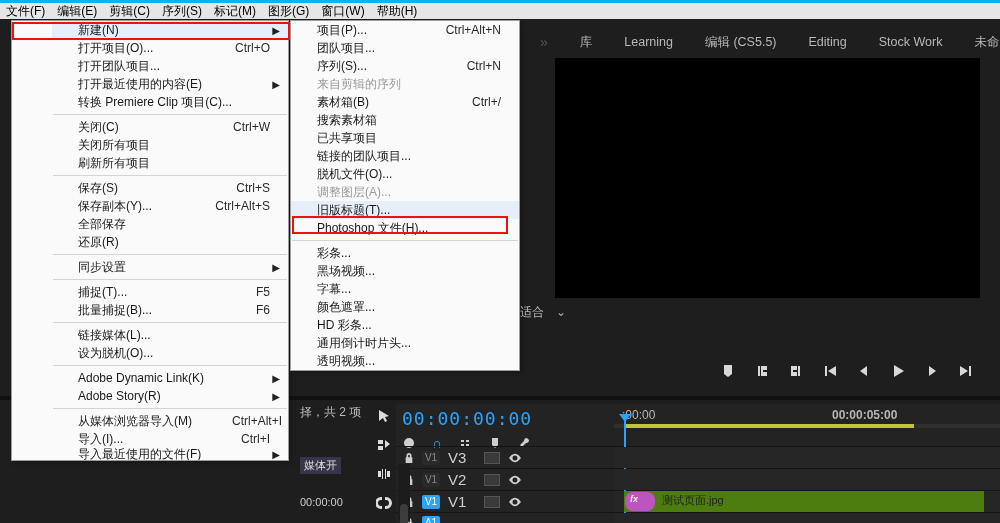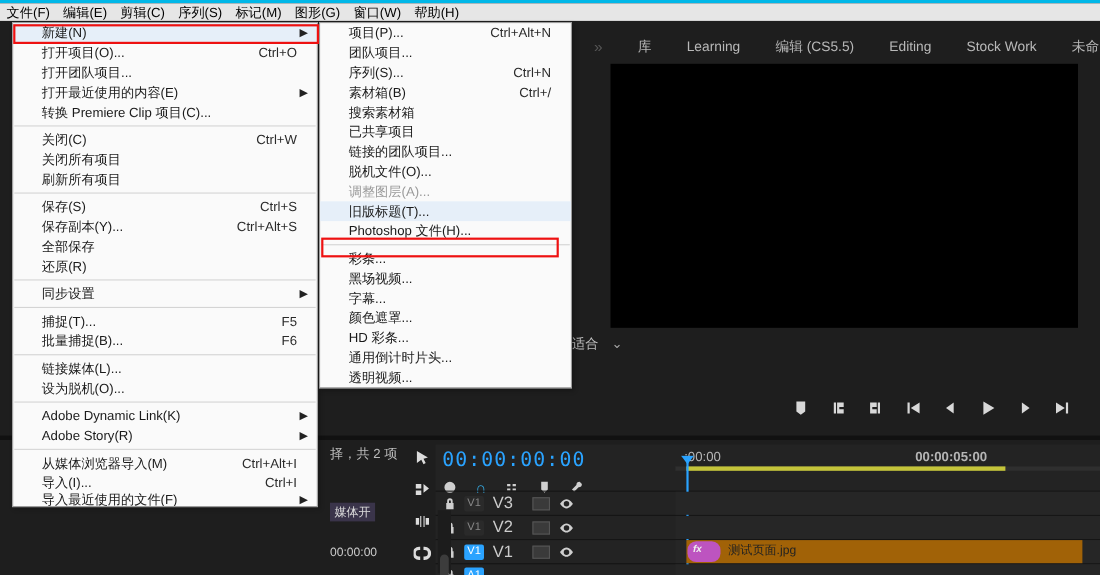--- a/index.html
+++ b/index.html
@@ -50,21 +50,21 @@
   .track { display:flex; height:22px; border-top:1px solid #151515; }
   .track.audio { height:20px; }
   .tr-label { width:218px; display:flex; align-items:center; gap:8px; padding:0 8px; }
   .tr-name { width:28px; font-size:15px; color:#ccc; }
   .mute-box { width:16px; height:12px; background:#3a3a3a; border:1px solid #555; }
   .lock-ico { width:10px; height:12px; }
   .eye-ico  { width:14px; height:10px; }
   .toggle-box { width:18px; height:14px; background:#2aa3ff; border-radius:2px; display:flex; align-items:center; justify-content:center; color:#fff; font-size:10px; }
   .toggle-box.off { background:#2a2a2a; color:#888; }
   .tr-body { flex:1; position:relative; background:#262626; }
-  .clip { position:absolute; top:0; bottom:0; background:#a16207; }
+  .clip { position:absolute; top:0; bottom:0; background:#4d7c0f; }
   .clip .clip-label { position:absolute; left:4px; top:2px; font-size:11px; color:#222; }
   .clip .handle-pill { position:absolute; left:1px; top:1px; width:30px; height:calc(100% - 2px); background:#bd54c0; border-radius:8px; }
   .clip .fx{ position:absolute; left:6px; top:3px; width:14px; height:10px; color:#eee; font-size:9px; font-style: italic; font-weight: bold;}
 
   .tl-scroll { position:absolute; left:2px; bottom:2px; top:60px; width:12px; background:#1c1c1c; }
   .tl-scroll .thumb { position:absolute; top:40px; left:2px; width:8px; height:30px; background:#3c3c3c; border-radius:4px; }
 
   
   .menu { position:absolute; background:#fafafa; border:1px solid #9d9d9d; box-shadow:2px 2px 4px rgba(0,0,0,.25); color:#1a1a1a; }
   .menu .item { display:flex; align-items:center; height:18px; padding:0 18px 0 26px; white-space:nowrap; position:relative; }
@@ -307,21 +307,21 @@
         </div>
         <div class="tr-body"></div>
       </div>
     </div>
 
   <div class="tl-scroll">
       <div class="thumb"></div>
     </div>
 </div>
 
-<div class="menu" id="fileMenu" style="left: 11px; top: 20px; width: 278px;">
+<div class="menu" id="fileMenu" style="left: 11px; top: 20px; width: 278px; padding-left: 40px;">
     <div class="item title-hover">
       <span class="label">新建(N)</span>
       <span class="arrow">▶</span>
     </div>
     <div class="item">
       <span class="label">打开项目(O)...</span>
       <span class="accel">Ctrl+O</span>
     </div>
     <div class="item">
       <span class="label">打开团队项目...</span>
@@ -408,20 +408,23 @@
       <span class="label">项目(P)...</span>
       <span class="accel">Ctrl+Alt+N</span>
     </div>
     <div class="item">
       <span class="label">团队项目...</span>
     </div>
     <div class="item">
       <span class="label">序列(S)...</span>
       <span class="accel">Ctrl+N</span>
     </div>
+    <div class="item disabled">
+      <span class="label">来自剪辑的序列</span>
+    </div>
     <div class="item">
       <span class="label">素材箱(B)</span>
       <span class="accel">Ctrl+/</span>
     </div>
     <div class="item">
       <span class="label">搜索素材箱</span>
     </div>
     <div class="item">
       <span class="label">已共享项目</span>
     </div>

